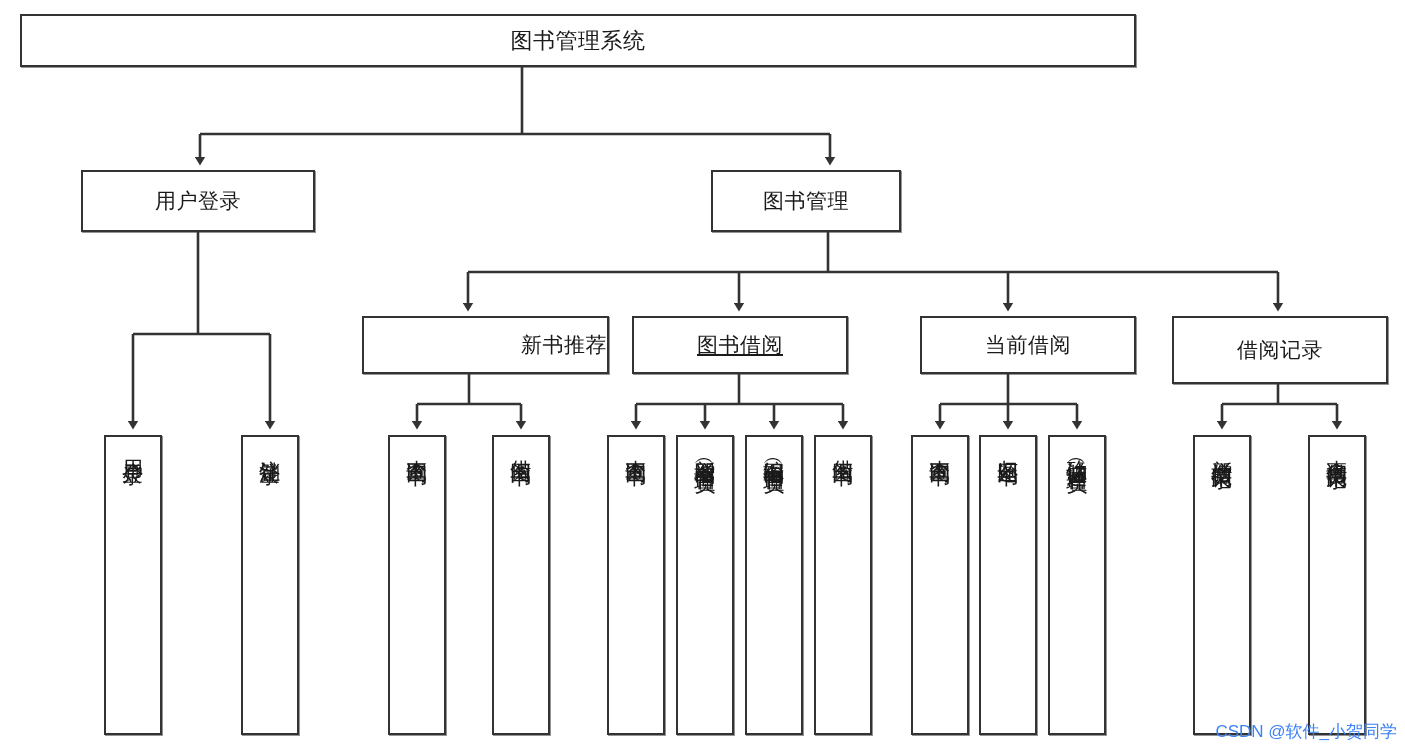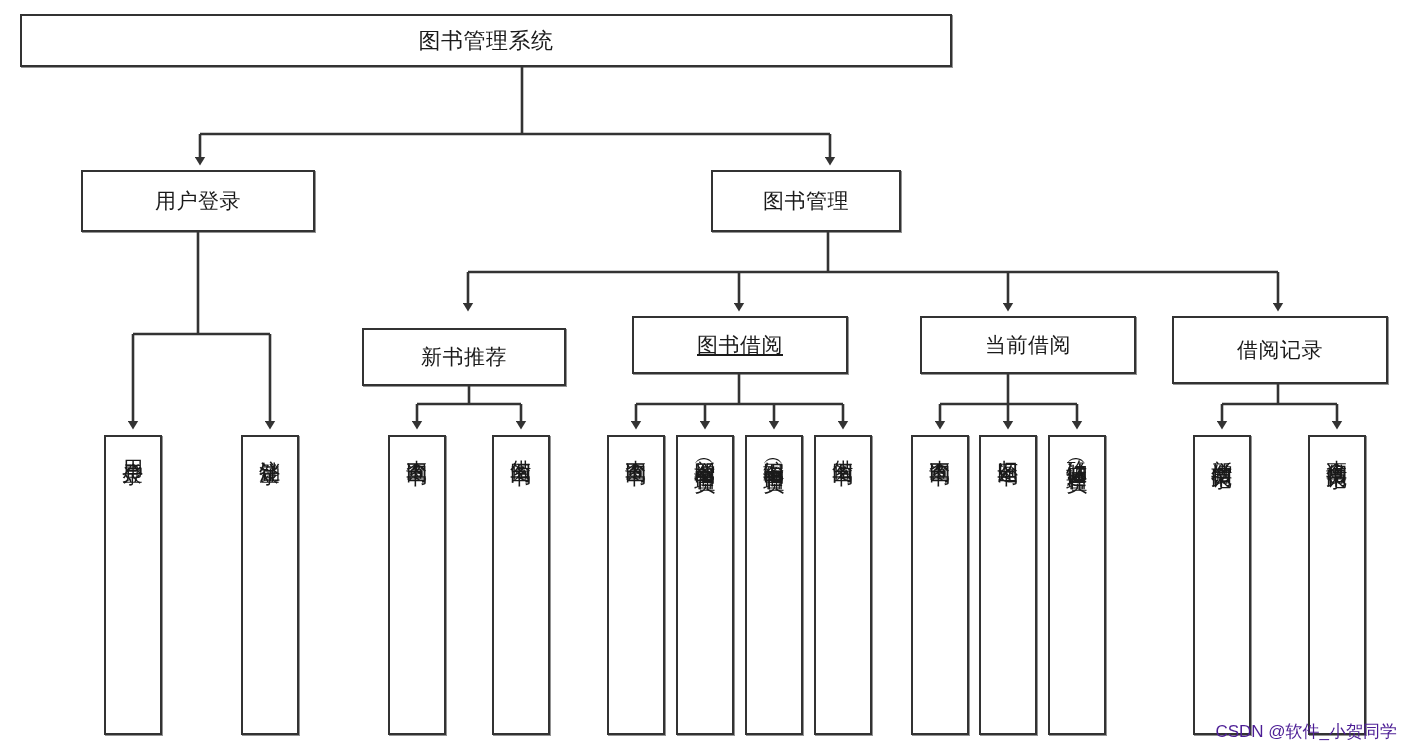--- a/index.html
+++ b/index.html
@@ -59,21 +59,21 @@
     font-size: 21px;
     line-height: 1.12;
     letter-spacing: 2px;
     white-space: nowrap;
   }
   .watermark {
     position: absolute;
     right: 8px;
     bottom: 4px;
     font-size: 17px;
-    color: #4c1d95;
+    color: #3b82f6;
     white-space: nowrap;
     font-family: "Liberation Sans", "DejaVu Sans", sans-serif;
   }
 </style>
 </head>
 <body>
 
 <div id="canvas">
 
   <svg id="edges" viewBox="0 0 1405 747" xmlns="http://www.w3.org/2000/svg">
@@ -119,32 +119,32 @@
       <path d="M1008,404 L1008,422" marker-end="url(#arrow)"></path>
       <path d="M1077,404 L1077,422" marker-end="url(#arrow)"></path>
 
       <path d="M1278,374 L1278,404"></path>
       <path d="M1222,404 L1337,404"></path>
       <path d="M1222,404 L1222,422" marker-end="url(#arrow)"></path>
       <path d="M1337,404 L1337,422" marker-end="url(#arrow)"></path>
     </g>
   </svg>
 
-  <div class="node horiz root" style="left:20px; top:14px; width:932px; height:53px;">
+  <div class="node horiz root" style="left:20px; top:14px; width:1116px; height:53px;">
     <span class="label">图书管理系统</span>
   </div>
 
   <div class="node horiz" style="left:81px; top:170px; width:234px; height:62px;">
     <span class="label">用户登录</span>
   </div>
   <div class="node horiz" style="left:711px; top:170px; width:190px; height:62px;">
     <span class="label">图书管理</span>
   </div>
 
-  <div class="node horiz" style="left:362px; top:328px; width:204px; height:58px;">
+  <div class="node horiz" style="left:362px; top:316px; width:247px; height:58px;justify-content:flex-end;">
     <span class="label">新书推荐</span>
   </div>
   <div class="node horiz" style="left:632px; top:316px; width:216px; height:58px;text-decoration:underline;">
     <span class="label">图书借阅</span>
   </div>
   <div class="node horiz" style="left:900px; top:316px; width:216px; height:58px;margin-left:20px;">
     <span class="label">当前借阅</span>
   </div>
   <div class="node horiz" style="left:1172px; top:316px; width:216px; height:68px;">
     <span class="label">借阅记录</span>

